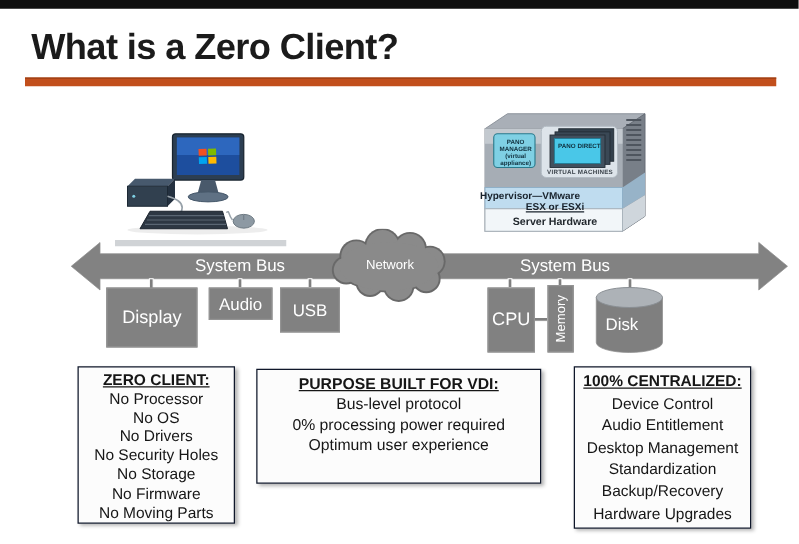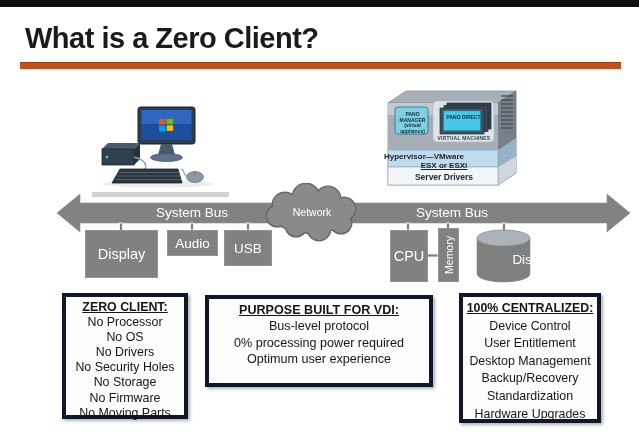--- a/index.html
+++ b/index.html
@@ -17,21 +17,21 @@
   .bus-label{position:absolute; color:#ffffff; font-size:13.5px; text-align:center; width:120px;}
   .network-label{position:absolute; color:#ffffff; font-size:10.5px; text-align:center;}
 
   
   .disk-label{position:absolute; color:#fff; font-size:13.5px; text-align:center;}
 
   
   .rot{transform:rotate(-90deg); white-space:nowrap; font-size:10.5px;}
 
   
-  .ibox{position:absolute; background:#fcfcfc; border:4px solid #0f172a;
+  .ibox{position:absolute; background:#fcfcfc; border:1px solid #0f172a;
         box-shadow:2px 2px 3px rgba(0,0,0,0.30); text-align:center; color:#161616;
         box-sizing:border-box; padding-top:3px;}
   .ibox .t{font-weight:bold; text-decoration:underline;}
   .ibox-left{font-size:12.4px; line-height:15.1px;}
   .ibox-mid{font-size:12.6px; line-height:16.4px;}
   .ibox-right{font-size:12.4px; line-height:17.6px;}
 
   
   .srv-lbl{position:absolute; text-align:center; font-weight:bold; color:#10303e;}
   .hyp{font-size:8px; line-height:8.5px; color:#18222c; font-weight:bold;}
@@ -117,21 +117,21 @@
       <rect x="57" y="20" width="44" height="26" fill="#41505e" stroke="#222b34" stroke-width="0.7"></rect>
       <rect x="60.5" y="22.8" width="37" height="20" fill="#49c7e8" stroke="#1f7c96" stroke-width="0.7"></rect>
     </g>
   </svg>
 
   <div class="srv-lbl tiny" style="left:397px; top:112px; width:31px;">PANO MANAGER (virtual appliance)</div>
   <div class="srv-lbl tiny" style="left:446px; top:115px; width:35px;">PANO DIRECT</div>
   <div class="srv-lbl vm" style="left:434px; top:135px; width:60px;">VIRTUAL MACHINES</div>
   <div class="srv-lbl hyp" style="left:370px; top:153px; width:108px;">Hypervisor—VMware</div>
   <div class="srv-lbl hyp" style="left:390px; top:161.5px; width:108px;text-decoration:underline;">ESX or ESXi</div>
-  <div class="srv-lbl hw" style="left:390px; top:172px; width:108px;">Server Drivers</div>
+  <div class="srv-lbl hw" style="left:390px; top:172px; width:108px;">Server Hardware</div>
 
   <svg style="position:absolute; left:0; top:183px;" width="639" height="112" viewBox="0 0 639 112">
 
     <polygon points="57,30 80,11 80,20 607,20 607,11 630,30 607,49 607,40 80,40 80,49" fill="#828282" stroke="#8f8f8f" stroke-width="0.6"></polygon>
 
     <g fill="#7f7f7f" stroke="#ffffff" stroke-width="0.8">
       <rect x="119.5" y="40" width="3" height="9"></rect>
       <rect x="190.5" y="40" width="3" height="7"></rect>
       <rect x="246.5" y="40" width="3" height="7"></rect>
       <rect x="406.5" y="40" width="3" height="7"></rect>
@@ -184,21 +184,21 @@
   <div class="comp" style="left:224px; top:230px; width:48px; height:36px; font-size:13.5px;">
     <span>USB</span>
   </div>
 
   <div class="comp" style="left:390px; top:230px; width:38px; height:52px; font-size:14.5px;">
     <span>CPU</span>
   </div>
   <div class="comp" style="left:438px; top:228px; width:21px; height:54px;">
     <span class="rot">Memory</span>
   </div>
-  <div class="disk-label" style="left:477px; top:252px; width:41px;padding-left:28px;">Disk</div>
+  <div class="disk-label" style="left:477px; top:252px; width:41px;">Disk</div>
 
   <div class="ibox ibox-left" style="left:62px; top:293px; width:126px; height:126px;">
     <div class="t">ZERO CLIENT:</div>
     <div>No Processor</div>
     <div>No OS</div>
     <div>No Drivers</div>
     <div>No Security Holes</div>
     <div>No Storage</div>
     <div>No Firmware</div>
     <div>No Moving Parts</div>
@@ -207,20 +207,20 @@
   <div class="ibox ibox-mid" style="left:205px; top:295px; width:228px; height:92px;">
     <div class="t">PURPOSE BUILT FOR VDI:</div>
     <div>Bus-level protocol</div>
     <div>0% processing power required</div>
     <div>Optimum user experience</div>
   </div>
 
   <div class="ibox ibox-right" style="left:459px; top:293px; width:142px; height:130px;">
     <div class="t">100% CENTRALIZED:</div>
     <div>Device Control</div>
-    <div>User Entitlement</div>
+    <div>Audio Entitlement</div>
     <div>Desktop Management</div>
+    <div>Standardization</div>
     <div>Backup/Recovery</div>
-    <div>Standardization</div>
     <div>Hardware Upgrades</div>
   </div>
 
 </div>
 
 </body></html>

